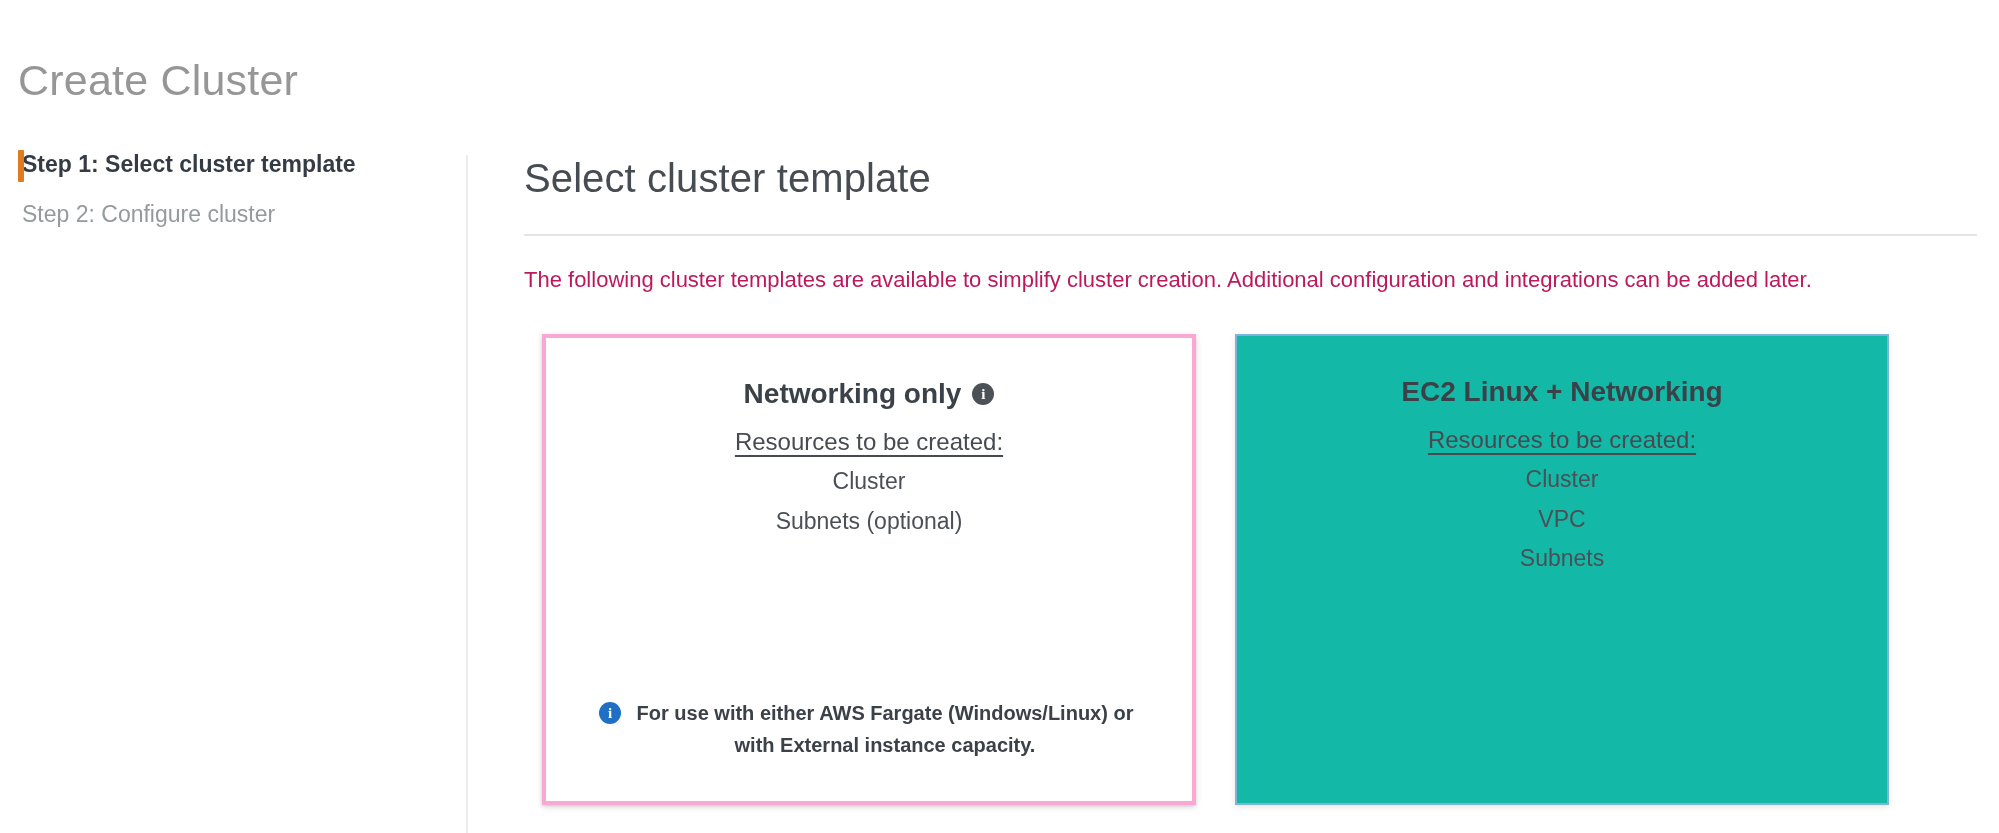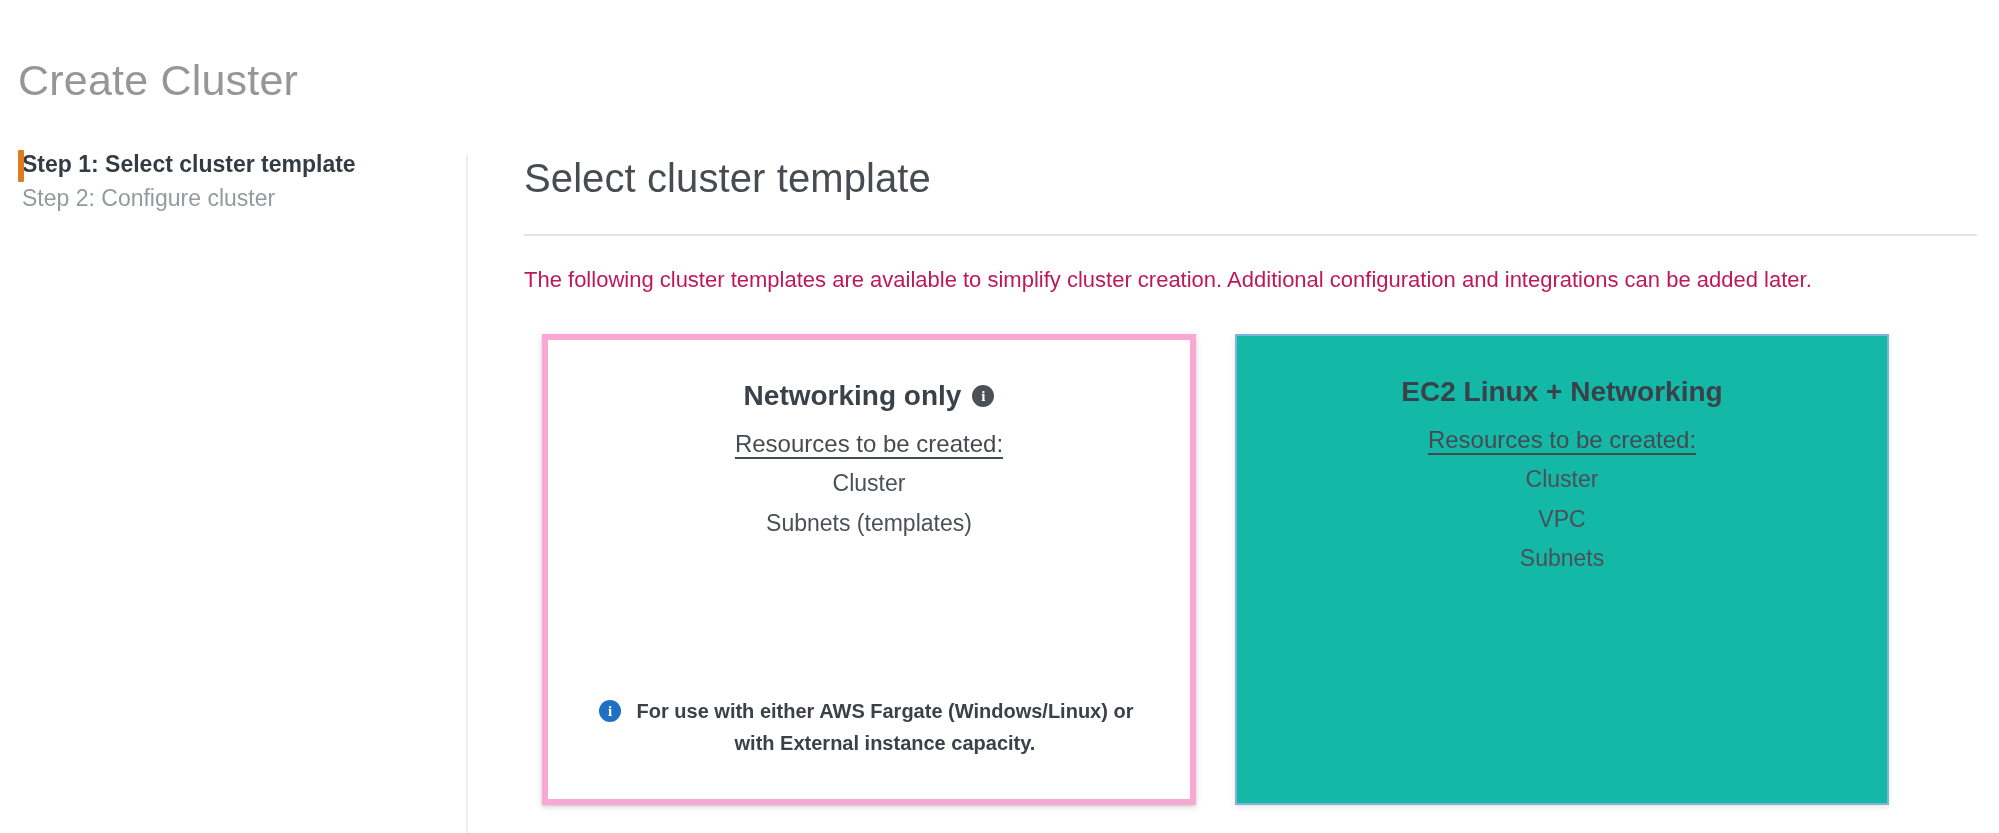--- a/index.html
+++ b/index.html
@@ -70,21 +70,21 @@
   .step-marker {
     position: absolute;
     left: 18px;
     top: 2px;
     width: 6px;
     height: 32px;
     background: #e07b20;
     border-radius: 1px;
   }
   .step-1 { margin-top: 0; }
-  .step-2 { }
+  .step-2 { margin-top: 16px; }
   .step-label {
     font-size: 23px;
     line-height: 32px;
     white-space: nowrap;
   }
   .step-1 .step-label {
     margin-left: 18px;
     font-weight: 700;
     color: #353b45;
   }
@@ -135,21 +135,21 @@
     width: 654px;
     height: 471px;
     padding: 28px 30px 24px 30px;
     display: flex;
     flex-direction: column;
     align-items: center;
     position: relative;
   }
   .card.unselected {
     background: #ffffff;
-    border: 6px solid #f9a8d4;
+    border: 4px solid #f9a8d4;
     box-shadow: 0 2px 6px rgba(0,0,0,0.16), 0 1px 2px rgba(0,0,0,0.08);
   }
   .card.selected {
     background: #14b8a6;
     border: 2px solid #7fb3dc;
     box-shadow: 0 2px 6px rgba(0,0,0,0.10);
   }
 
   .card-title {
     font-size: 28px;
@@ -271,21 +271,21 @@
         <div class="card unselected">
           <div class="card-title">
             <span>Networking only</span>
             <span class="info-icon-dark">i</span>
           </div>
 
           <div class="resources-heading">Resources to be created:</div>
 
           <ul class="resource-list">
             <li class="resource-item">Cluster</li>
-            <li class="resource-item">Subnets (templates)</li>
+            <li class="resource-item">Subnets (optional)</li>
           </ul>
 
           <div class="card-footnote">
             <span class="info-icon-blue">i</span>
             <span class="footnote-text">For use with either AWS Fargate (Windows/Linux) or with External instance capacity.</span>
           </div>
         </div>
 
         <div class="card selected">
           <div class="card-title two-line">EC2 Linux + Networking</div>

